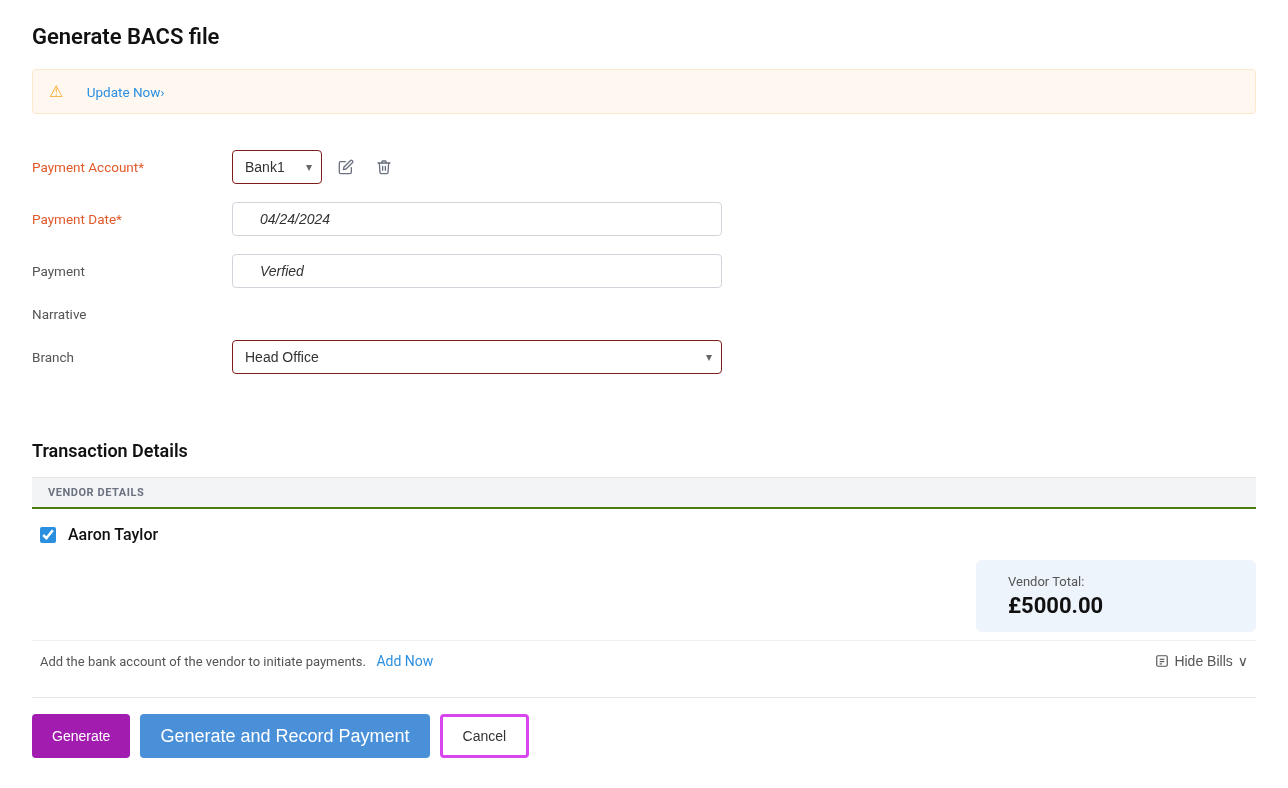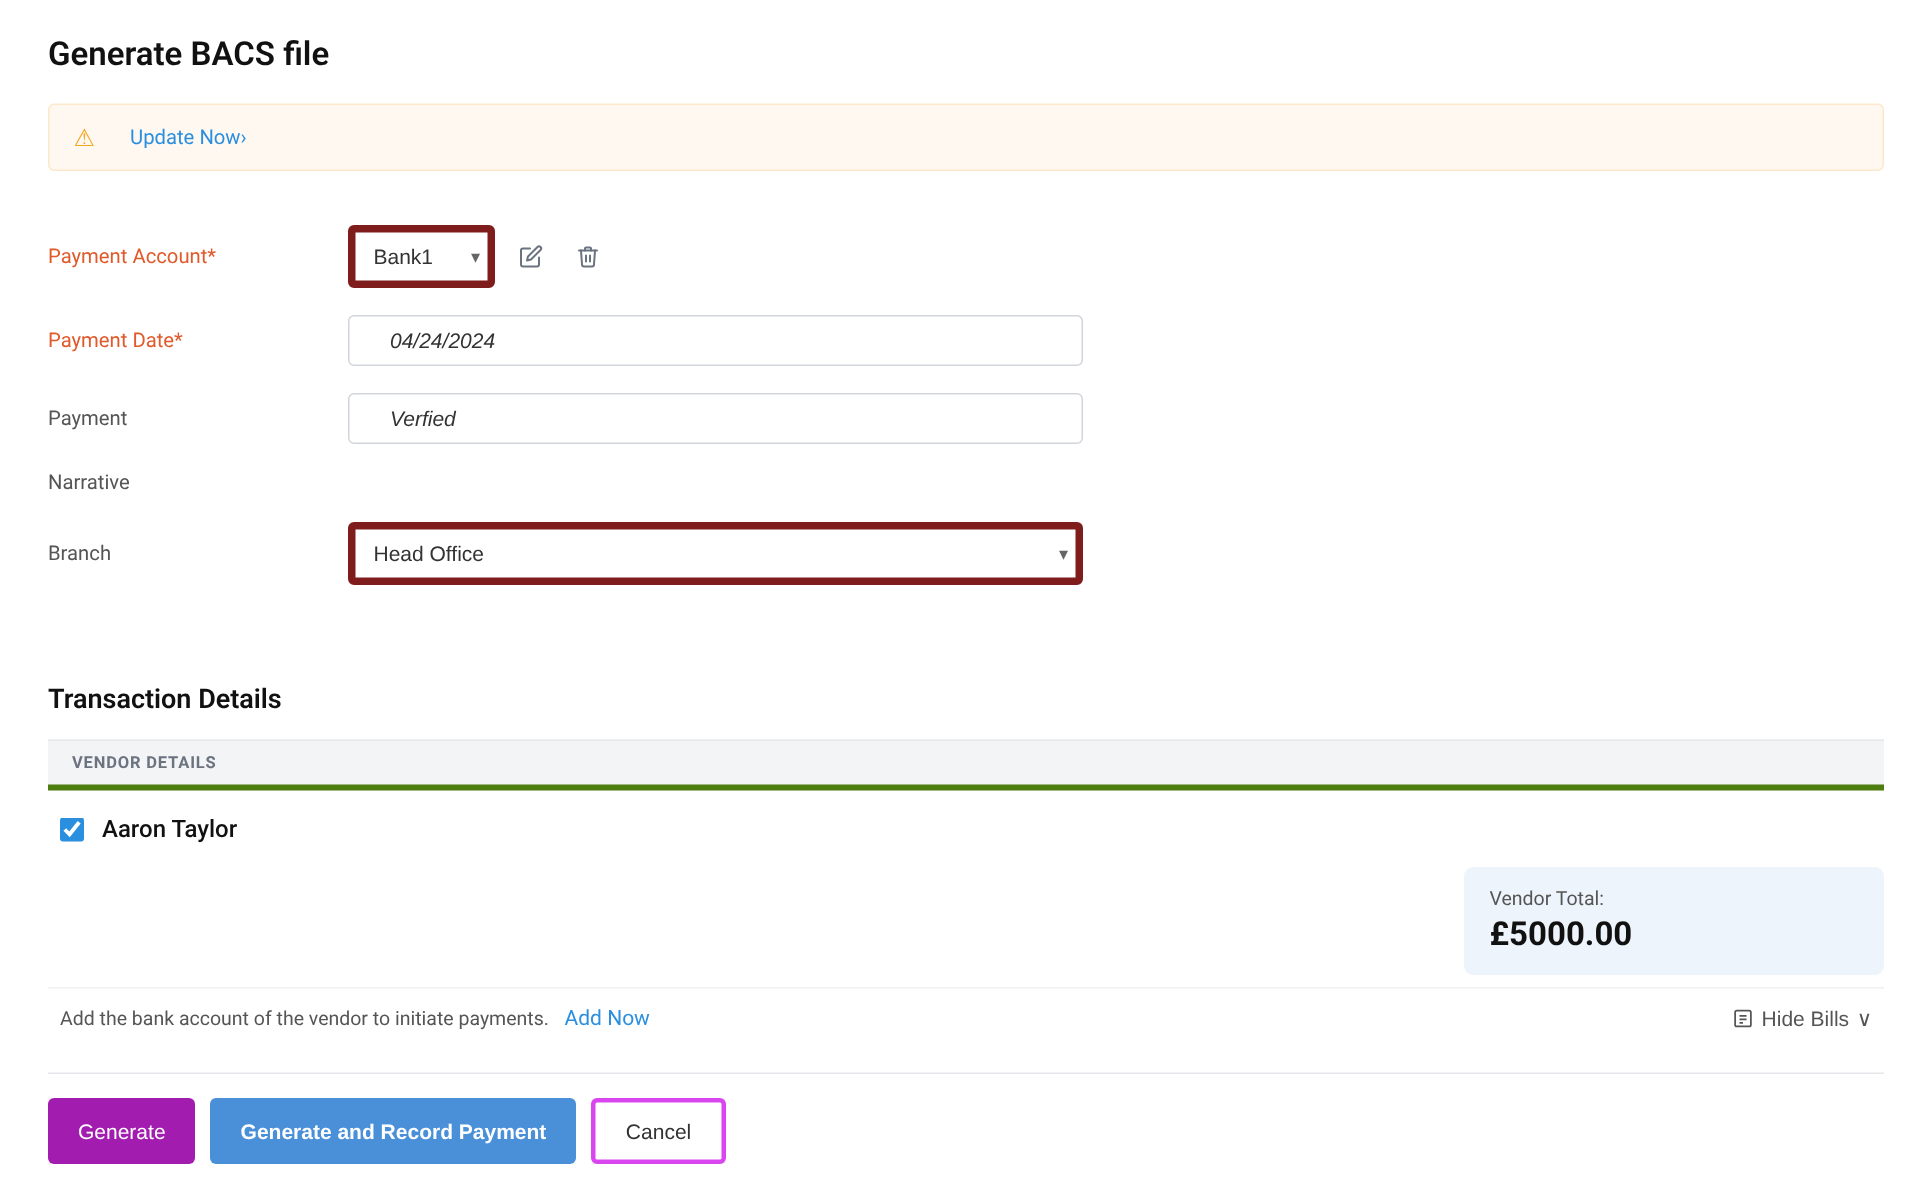--- a/index.html
+++ b/index.html
@@ -77,21 +77,21 @@
       outline: none;
       font-style: italic;
     }
     .form-select-wrapper {
       position: relative;
       width: 100%;
     }
     .form-select {
       width: 100%;
       padding: 8px 36px 8px 12px;
-      border: 5px solid #7f1d1d;
+      border: 1px solid #7f1d1d;
       border-radius: 4px;
       font-size: 14px;
       color: #333;
       background: #fff;
       appearance: none;
       cursor: pointer;
       outline: none;
     }
     .select-chevron {
       position: absolute;
@@ -126,21 +126,21 @@
     }
     .vendor-header {
       background: #f3f4f6;
       padding: 8px 16px;
       font-size: 11px;
       font-weight: 700;
       letter-spacing: 0.05em;
       color: #6b7280;
       text-transform: uppercase;
       border-top: 1px solid #e5e7eb;
-      border-bottom: 4px solid #4d7c0f;
+      border-bottom: 2px solid #4d7c0f;
     }
     .vendor-row {
       display: flex;
       align-items: center;
       padding: 16px 8px 8px 8px;
       gap: 12px;
     }
     .vendor-checkbox {
       width: 16px;
       height: 16px;
@@ -148,21 +148,21 @@
       cursor: pointer;
     }
     .vendor-name {
       font-size: 16px;
       font-weight: 500;
       color: #111;
     }
     .vendor-total-card {
       background: #eef4fc;
       border-radius: 6px;
-      padding: 14px 17px;
+      padding: 14px 32px;
       margin: 8px 0 0 0;
       margin-left: auto;
       width: 280px;
       float: right;
     }
     .vendor-total-label {
       font-size: 13px;
       color: #555;
       margin-bottom: 4px;
     }
@@ -216,23 +216,23 @@
       font-size: 14px;
       cursor: pointer;
       font-weight: 500;
     }
     .btn-secondary {
       padding: 9px 20px;
       background: #4a90d9;
       color: #fff;
       border: none;
       border-radius: 4px;
-      font-size: 14px;
-      cursor: pointer;
-      font-weight: 700;
+      font-size: 18px;
+      cursor: pointer;
+      font-weight: 400;
     }
     .btn-cancel {
       padding: 9px 20px;
       background: #fff;
       color: #333;
       border: 3px solid #d946ef;
       border-radius: 4px;
       font-size: 14px;
       cursor: pointer;
     }

